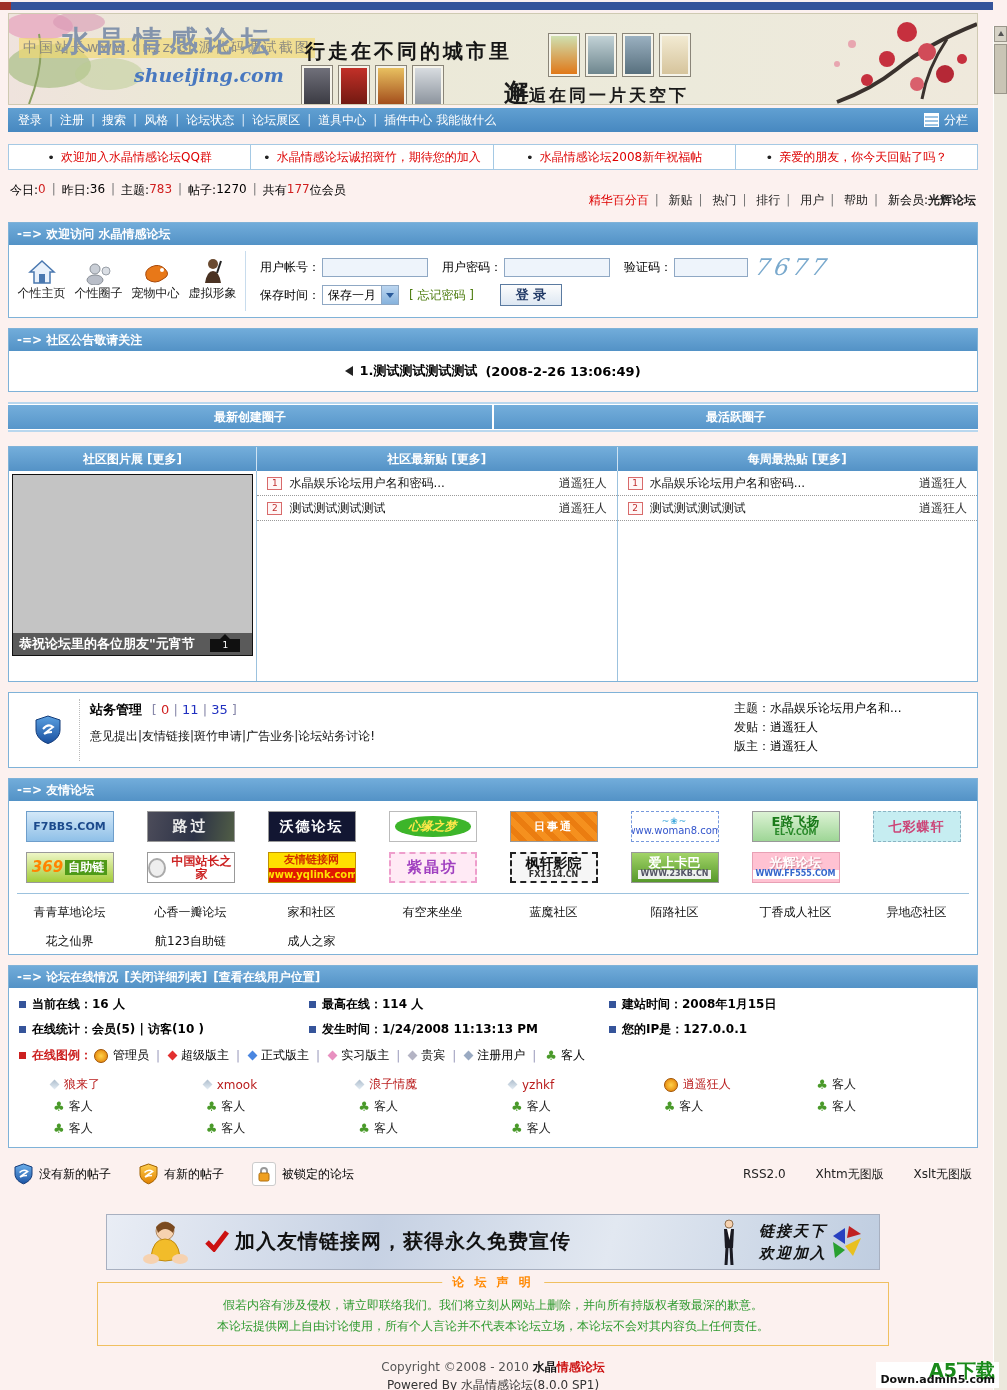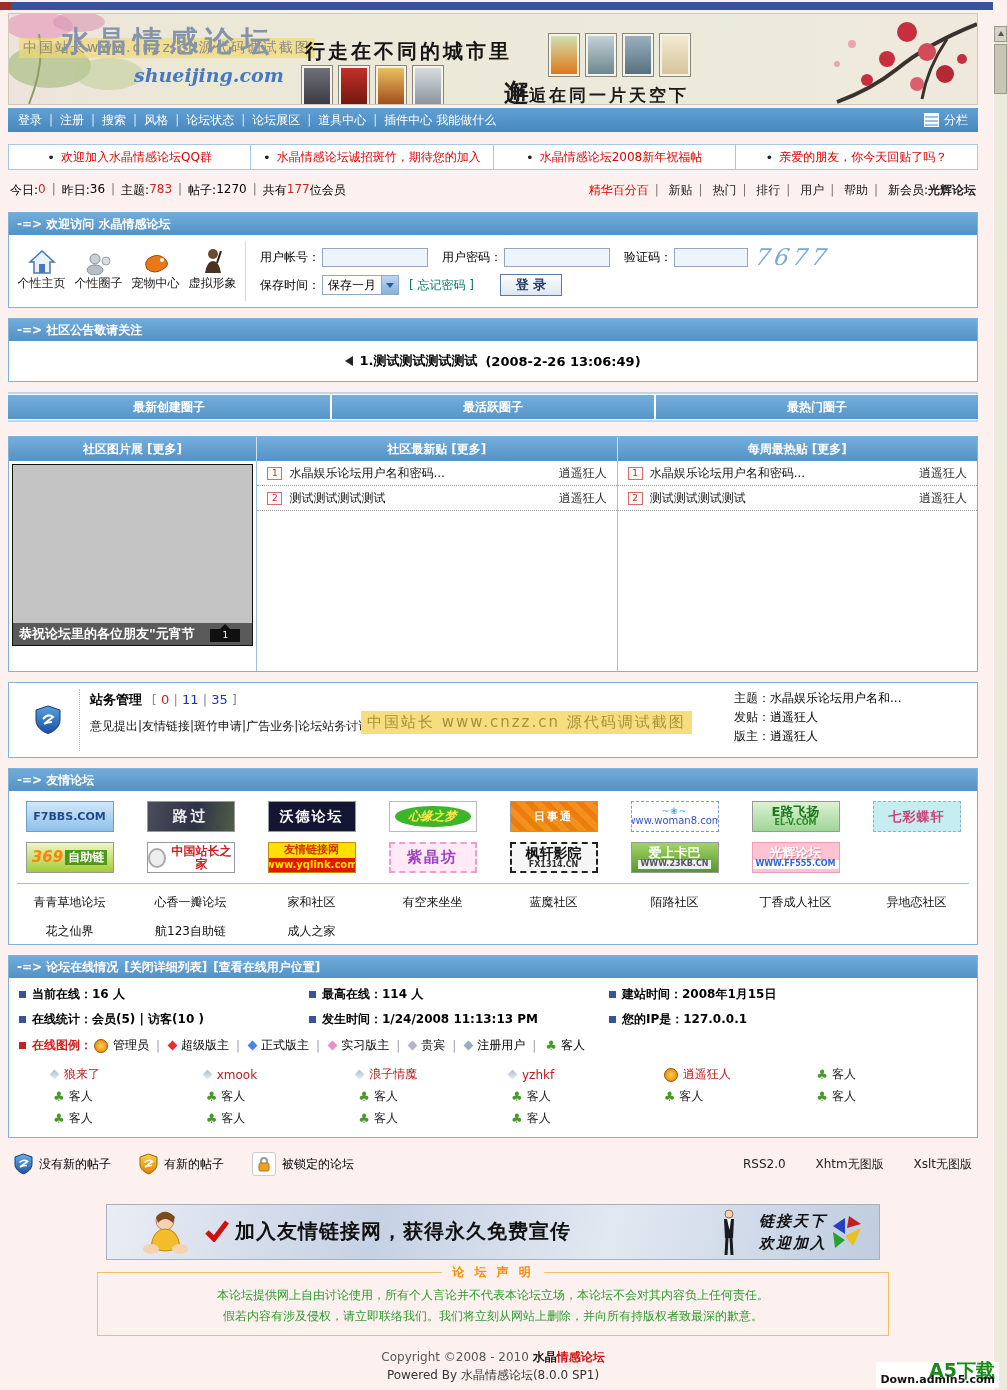--- a/index.html
+++ b/index.html
@@ -50,21 +50,21 @@
   .announce .cell{flex:1;display:flex;align-items:center;justify-content:center;border-left:1px solid #a5c9e4;}
   .announce .cell:first-child{border-left:none;}
   .bullet{color:#222;margin-right:6px;font-size:13px;}
   .bullet::before{content:"•";}
   .announce a{color:#dd0000;}
 
   
   .statsbar{margin-top:9px;padding:3px 2px;display:flex;}
   .statsbar .sep{color:#777;margin:0 6px;} .statsbar .sep::before{content:"|";}
   .num-red{color:#d02020;} .num-blue{color:#000000;}
-  .sb-right{margin-left:auto;}
+  .sb-right{margin-left:auto;margin-top:10px;}
   .sb-right a{color:#222;}
   .sb-right .hot-red{color:#dd0000;}
   .sb-right .nm{font-weight:bold;}
 
   
   .box{margin-top:10px;border:1px solid #7fb2d8;background:#fff;}
   .box-header{height:22px;line-height:22px;background:linear-gradient(#71acda,#5392c6);color:#fff;font-weight:bold;padding:0 8px;display:flex;align-items:center;}
   .box-header a{color:#fff;font-weight:bold;margin-left:6px;}
 
   
@@ -76,21 +76,21 @@
   .login-form{flex:1;padding:2px 14px;}
   .lrow{display:flex;align-items:center;height:28px;}
   .lrow label{margin-right:2px;}
   .tin{width:104px;height:17px;border:1px solid #8fa8c4;background:#eef4fb;margin-right:14px;}
   .tin.small{width:72px;margin-right:8px;}
   .captcha{font-family:"DejaVu Serif","Liberation Serif",serif;font-style:italic;font-size:23px;color:#79a9cd;letter-spacing:4px;transform:skewX(-10deg);display:inline-block;}
   .selbox{display:inline-flex;align-items:center;border:1px solid #8fa8c4;background:#fff;height:18px;margin-right:10px;}
   .selbox .val{padding:0 5px;font-size:12px;}
   .selbox .arrow{width:16px;height:18px;background:linear-gradient(#bcd6f0,#86b2dc);border-left:1px solid #8fa8c4;position:relative;}
   .selbox .arrow::after{content:"";position:absolute;left:4px;top:7px;border-left:4px solid transparent;border-right:4px solid transparent;border-top:5px solid #2a5a9a;}
-  .forgot{color:#0f766e;margin-right:26px;}
+  .forgot{color:#4d7c0f;margin-right:26px;}
   .login-btn{width:62px;height:22px;border:1px solid #5a7aa0;background:linear-gradient(#fdfdfd,#dde7f2);font-weight:bold;color:#223a66;font-family:inherit;font-size:13px;cursor:pointer;}
 
   
   .notice-body{height:40px;display:flex;align-items:center;justify-content:center;font-weight:bold;font-size:13px;}
   .speaker{width:0;height:0;border-top:5px solid transparent;border-bottom:5px solid transparent;border-right:8px solid #222;display:inline-block;margin-right:6px;}
   .notice-time{margin-left:8px;}
 
   
   .circles{margin-top:10px;display:flex;gap:2px;border-top:2px solid #b9d7ee;border-bottom:2px solid #b9d7ee;padding:1px 0;background:#fff;}
   .circles>div{flex:1;height:24px;line-height:24px;text-align:center;color:#fff;font-weight:bold;background:linear-gradient(#74aedb,#5796ca);}
@@ -404,21 +404,20 @@
     <div class="notice-body">
       <span class="speaker"></span>
       <a>1.测试测试测试测试</a>
       <span class="notice-time">(2008-2-26 13:06:49)</span>
     </div>
   </div>
 
   <div class="circles">
     <div>最新创建圈子</div>
     <div>最活跃圈子</div>
-    <div>最热门圈子</div>
   </div>
 
   <div class="box panels">
     <div class="phead">
       <div class="hcell w-gal"><span>社区图片展</span><a>[更多]</a></div>
       <div class="hcell w-list"><span>社区最新贴</span><a>[更多]</a></div>
       <div class="hcell w-list"><span>每周最热贴</span><a>[更多]</a></div>
     </div>
     <div class="pbody">
       <div class="pcol w-gal">
@@ -469,21 +468,20 @@
           <path d="M8 14 Q13 8 18 12 Q14 15 9 19 Q12 17 17 17" stroke="#fff" stroke-width="2" fill="none"></path>
         </svg>
       </div>
       <div class="aff-main">
         <div>
           <a class="aff-board">站务管理</a>
           <span class="aff-counts"><span>[ </span><span class="c-red">0</span><span> | </span><span class="c-blue">11</span><span> | </span><span class="c-blue">35</span><span> ]</span></span>
         </div>
         <div class="aff-desc">意见提出|友情链接|斑竹申请|广告业务|论坛站务讨论!</div>
       </div>
-      <div class="aff-wm">中国站长 www.cnzz.cn 源代码调试截图</div>
       <div class="aff-right">
         <div><span>主题：</span><a>水晶娱乐论坛用户名和...</a></div>
         <div><span>发贴：</span><a>逍遥狂人</a></div>
         <div><span>版主：</span><a>逍遥狂人</a></div>
       </div>
     </div>
   </div>
 
   <div class="box">
     <div class="box-header">
@@ -735,22 +733,22 @@
     <svg class="ad-arrows" width="40" height="40">
       <path d="M6 14 L18 6 L18 22 Z" fill="#2840c0"></path>
       <path d="M22 4 L34 12 L20 16 Z" fill="#c02020"></path>
       <path d="M34 16 L26 34 L18 24 Z" fill="#e8c020"></path>
       <path d="M6 20 L18 28 L8 36 Z" fill="#28a030"></path>
     </svg>
   </div>
 
   <div class="statement">
     <span class="st-title">论 坛 声 明</span>
+    <div class="st-line">假若内容有涉及侵权，请立即联络我们。我们将立刻从网站上删除，并向所有持版权者致最深的歉意。</div>
     <div class="st-line">本论坛提供网上自由讨论使用，所有个人言论并不代表本论坛立场，本论坛不会对其内容负上任何责任。</div>
-    <div class="st-line">假若内容有涉及侵权，请立即联络我们。我们将立刻从网站上删除，并向所有持版权者致最深的歉意。</div>
   </div>
 
   <div class="footer">
     <div class="c1"><span>Copyright ©2008 - 2010 </span><span class="site-a">水晶</span><span class="site-b">情感论坛</span></div>
     <div>Powered By 水晶情感论坛(8.0.0 SP1)</div>
 
   </div>
 
 </div>
 

